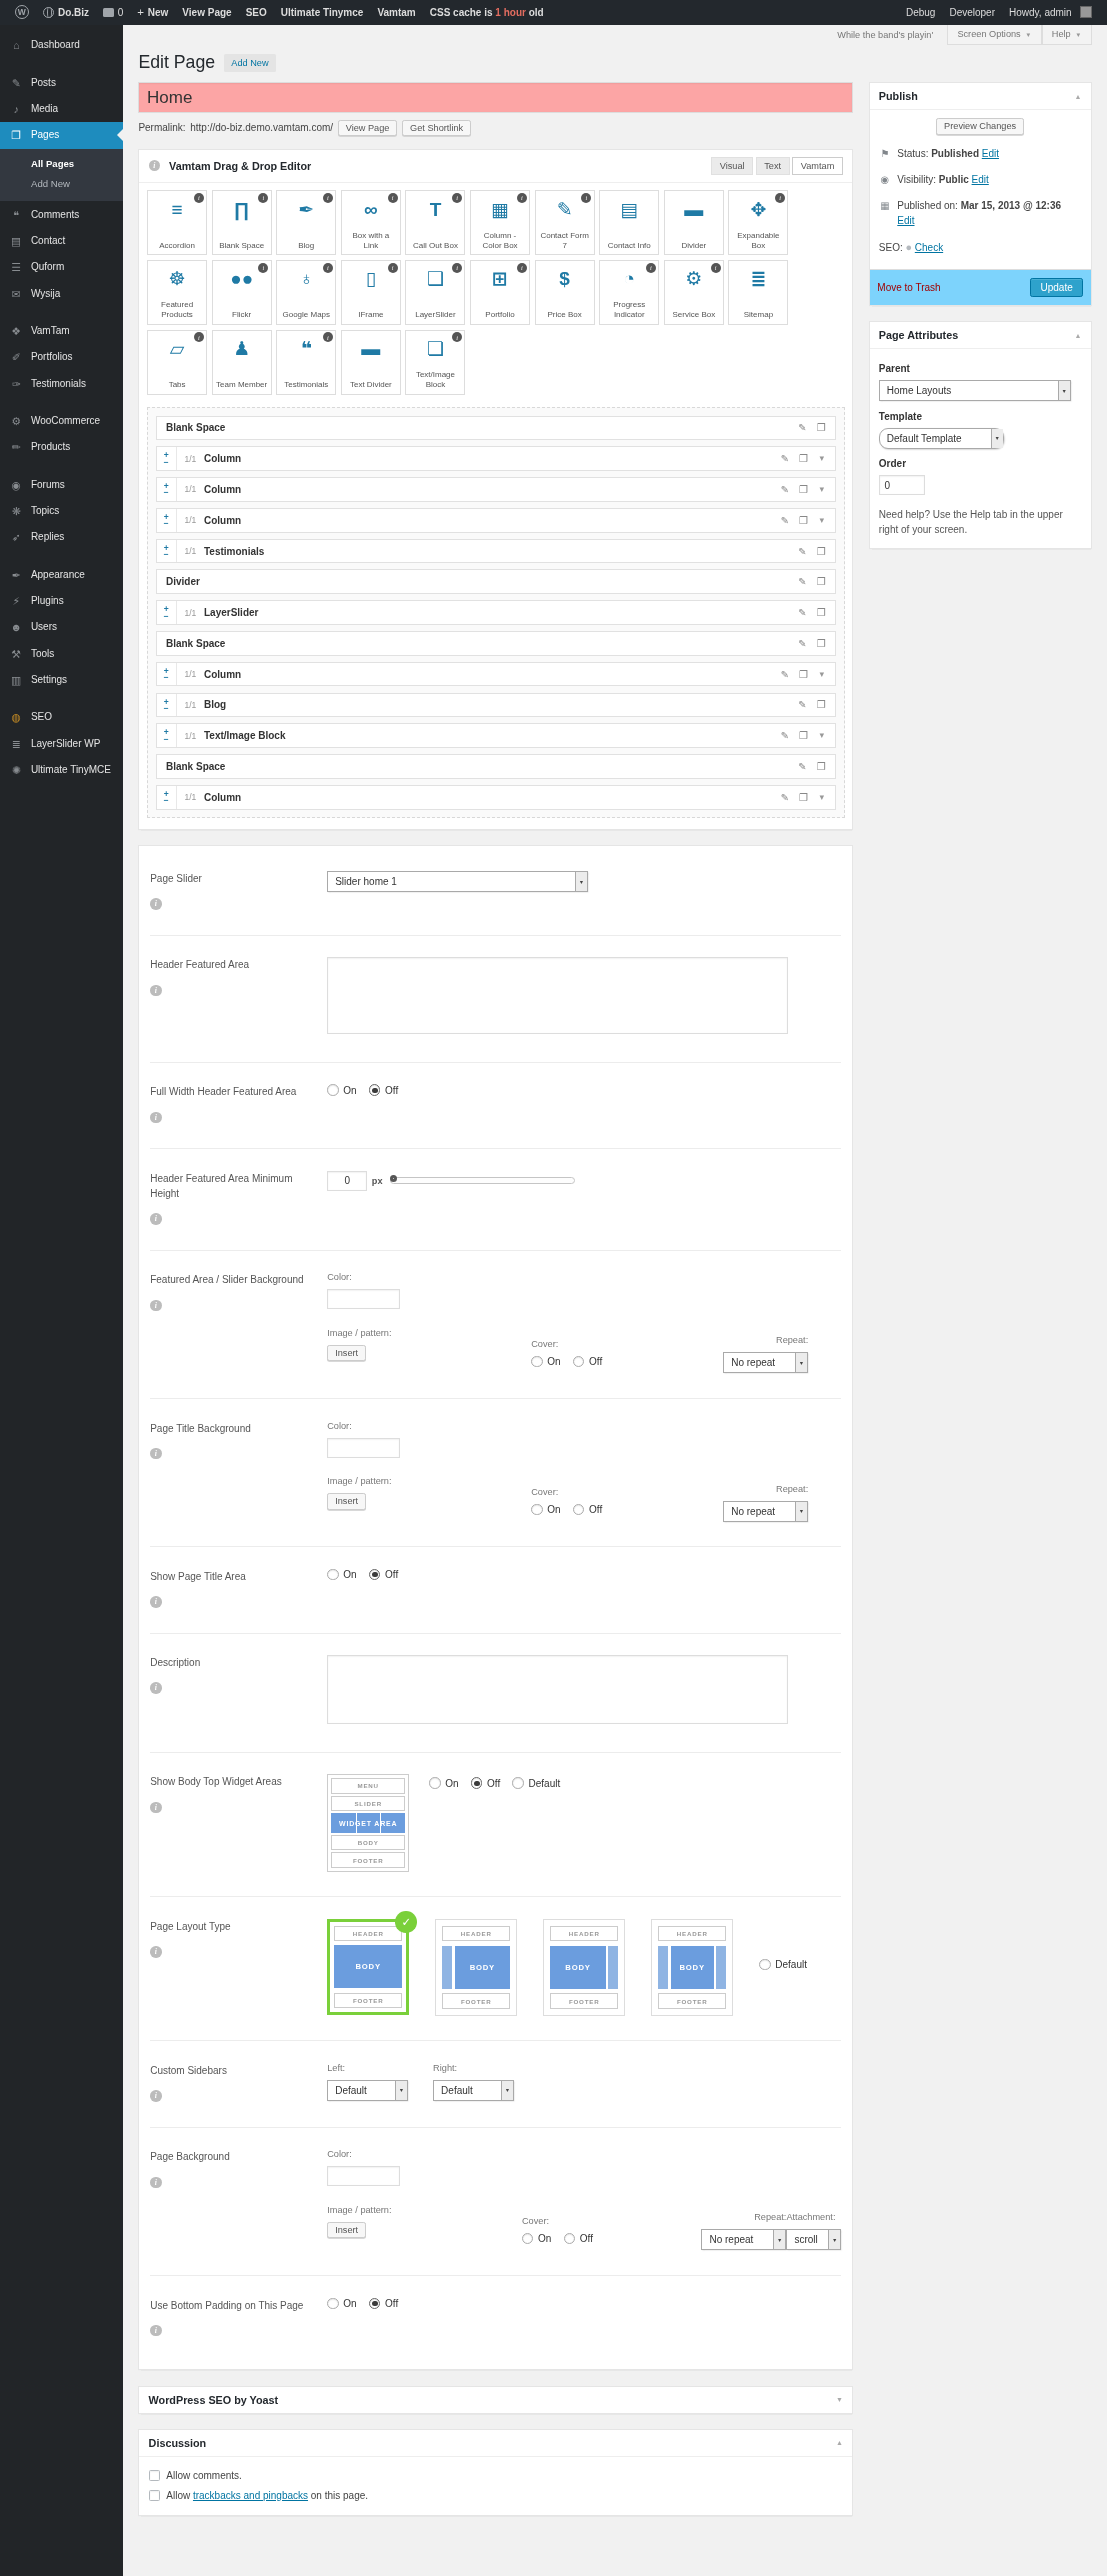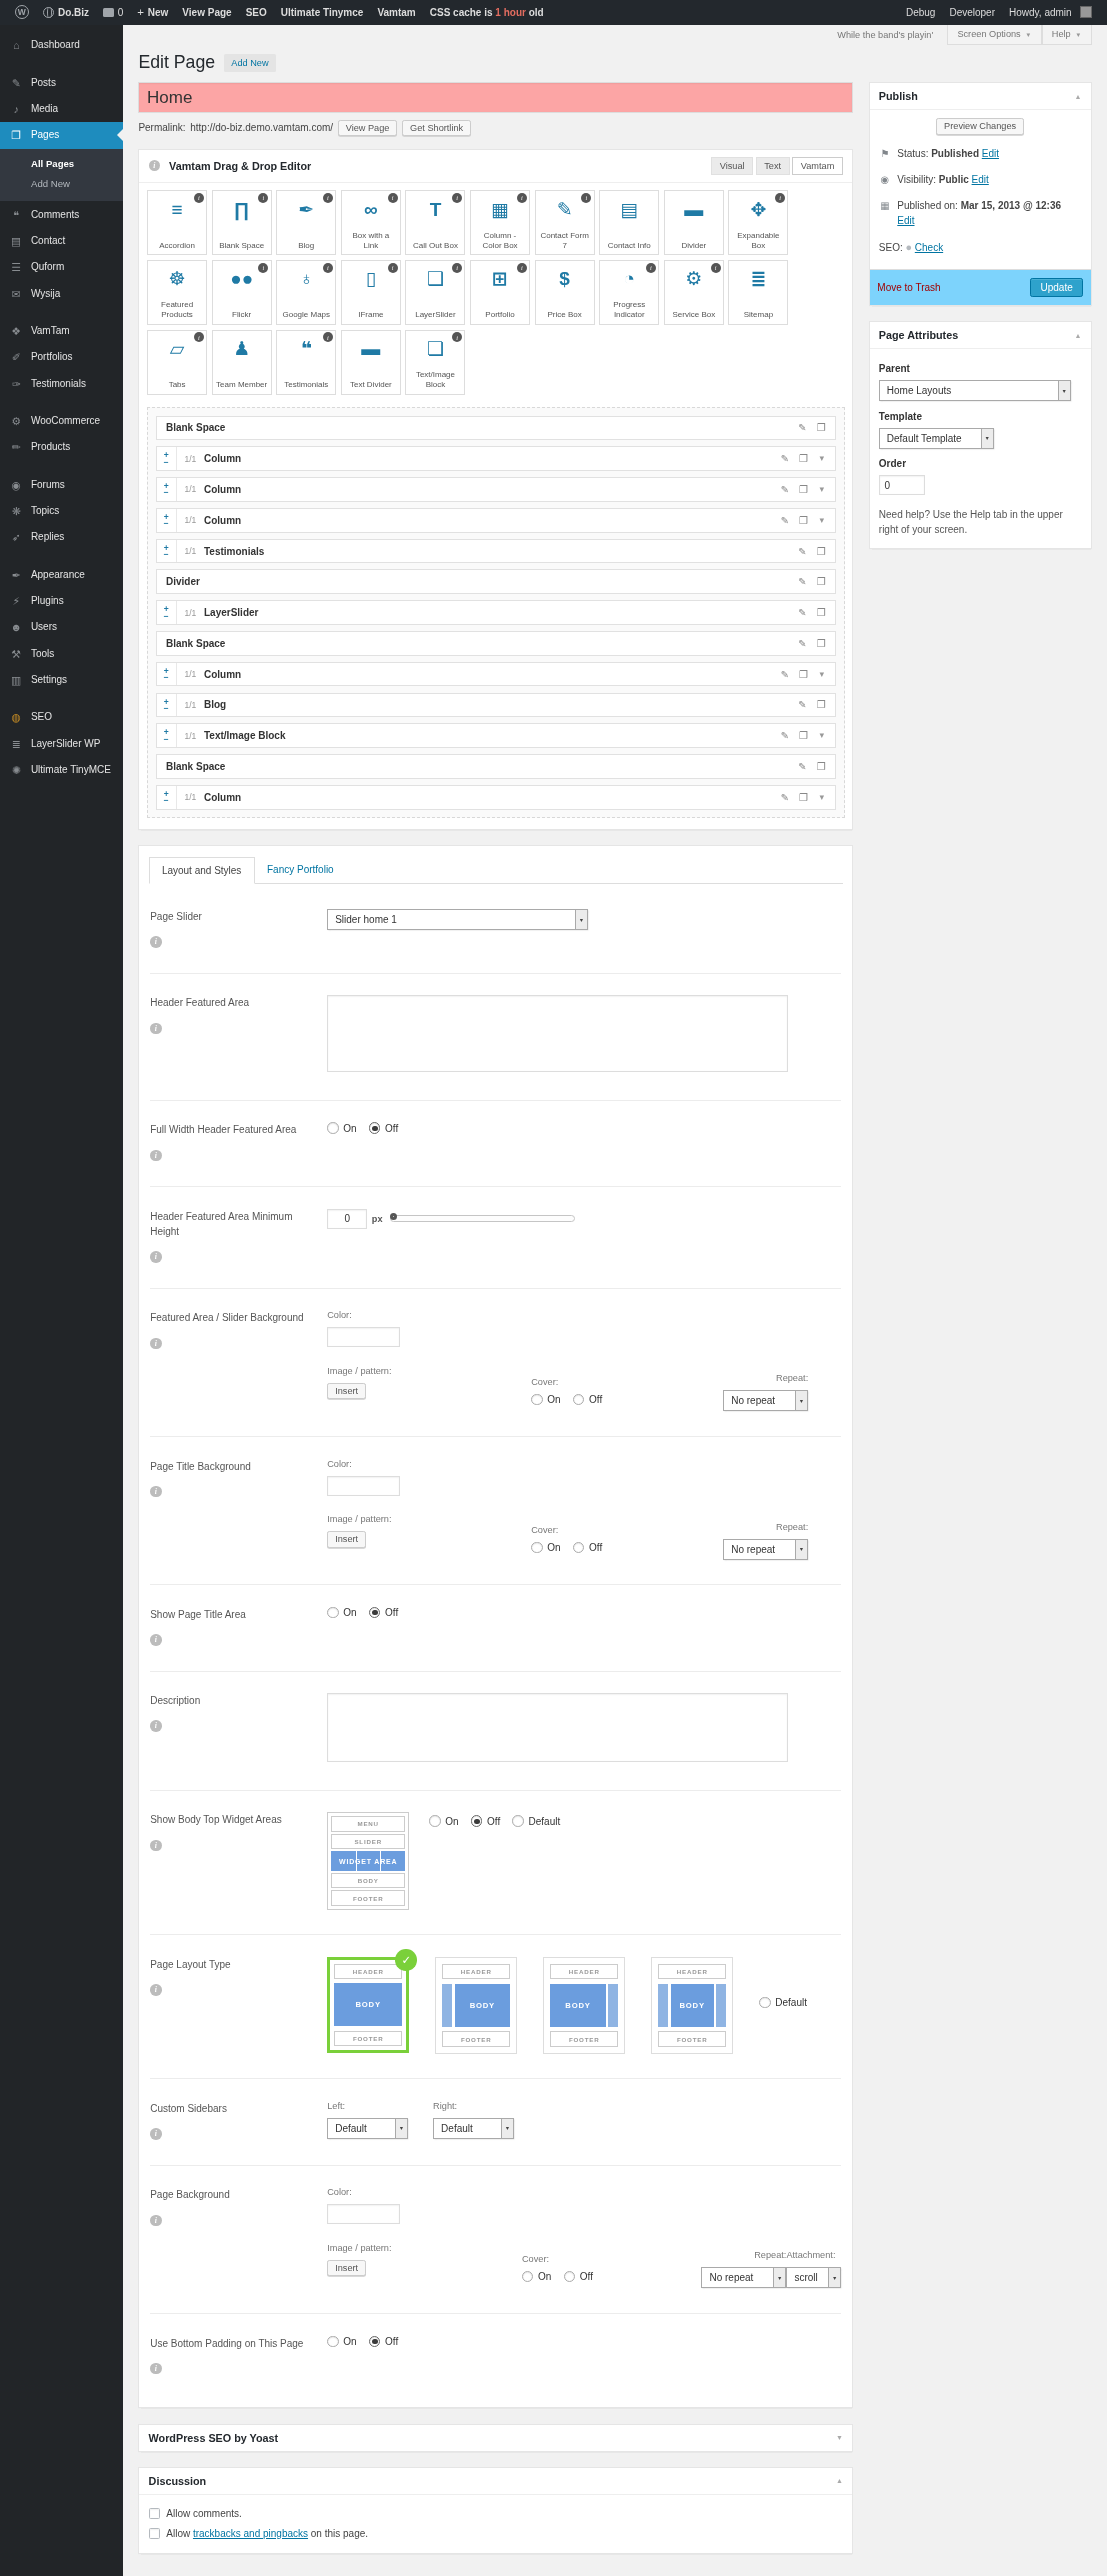--- a/index.html
+++ b/index.html
@@ -90,21 +90,21 @@
   .opt-row { display:flex; padding:21.5px 0 24.6px; border-bottom:0.8px solid #ececec; }
   .opt-row:last-child { border-bottom:none; }
   .opt-label { width:177px; padding-right:18.5px; font-size:10px; color:#555; line-height:1.5; flex-shrink:0; }
   .opt-label .info-icon { margin-top:12.3px; }
   .opt-control { flex:1; min-width:0; }
   .sub-label { font-size:9.2px; color:#777; margin-bottom:7px; }
 
   .sel { display:inline-flex; align-items:stretch; height:21px; background:#fff; border:0.8px solid #a9a9a9; box-shadow:0.8px 0.8px 1.5px rgba(0,0,0,.18); cursor:pointer; vertical-align:middle; }
   .sel-val { padding:0 7px; font-size:10px; color:#333; display:flex; align-items:center; flex:1; white-space:nowrap; overflow:hidden; }
   .sel-arrow { width:12.3px; border-left:0.8px solid #a9a9a9; background:#ececec; display:flex; align-items:center; justify-content:center; font-size:5.4px; color:#444; }
-  .w340 { width:261px; } .w150 { width:115px; } .w110 { width:85px; } .w105 { width:81px; } .w250 { width:192px; } .w72 { width:55px; }
+  .w340 { width:261px; } .w150 { width:125px;border-radius:9px; } .w110 { width:85px; } .w105 { width:81px; } .w250 { width:192px; } .w72 { width:55px; }
 
   .radio { width:11.5px; height:11.5px; border-radius:50%; border:0.8px solid #aaa; background:#fff; display:inline-block; vertical-align:-2.3px; box-shadow:inset 0 0.8px 1.5px rgba(0,0,0,.12); cursor:pointer; flex-shrink:0; }
   .radio.sel2 { border-color:#666; position:relative; }
   .radio.sel2:after { content:""; position:absolute; left:2.3px; top:2.3px; width:5.4px; height:5.4px; border-radius:50%; background:#3b3b3b; }
   .rlabel { font-size:10px; color:#333; margin:0 12.3px 0 4.6px; vertical-align:0.8px; }
   .radio-group { display:inline-flex; align-items:center; }
 
   .checkbox { width:11.5px; height:11.5px; border:0.8px solid #b4b9be; border-radius:1.5px; background:#fff; display:inline-block; vertical-align:-2.3px; margin-right:6.2px; cursor:pointer; box-shadow:inset 0 0.8px 1.5px rgba(0,0,0,.08); }
 
   .txt-input { border:0.8px solid #ddd; box-shadow:inset 0 0.8px 1.5px rgba(0,0,0,.07); background:#fff; height:20px; font-size:10px; padding:0 4.6px; font-family:inherit; color:#333; }
@@ -620,24 +620,20 @@
                   <span>✎</span>
                   <span>❐</span>
                   <span class="arr">▼</span>
                 </div>
               </div>
             </div>
         </div>
 
         
         <div class="postbox">
-          <div class="vt-tabs">
-            <span class="vt-tab active">Layout and Styles</span>
-            <span class="vt-tab link">Fancy Portfolio</span>
-          </div>
           <div id="vt-body">
 
             <div class="opt-row">
               <div class="opt-label">
                 <div>Page Slider</div>
                 <span class="info-icon">i</span>
               </div>
               <div class="opt-control">
                 <span class="sel w340">
                   <span class="sel-val">Slider home 1</span>

